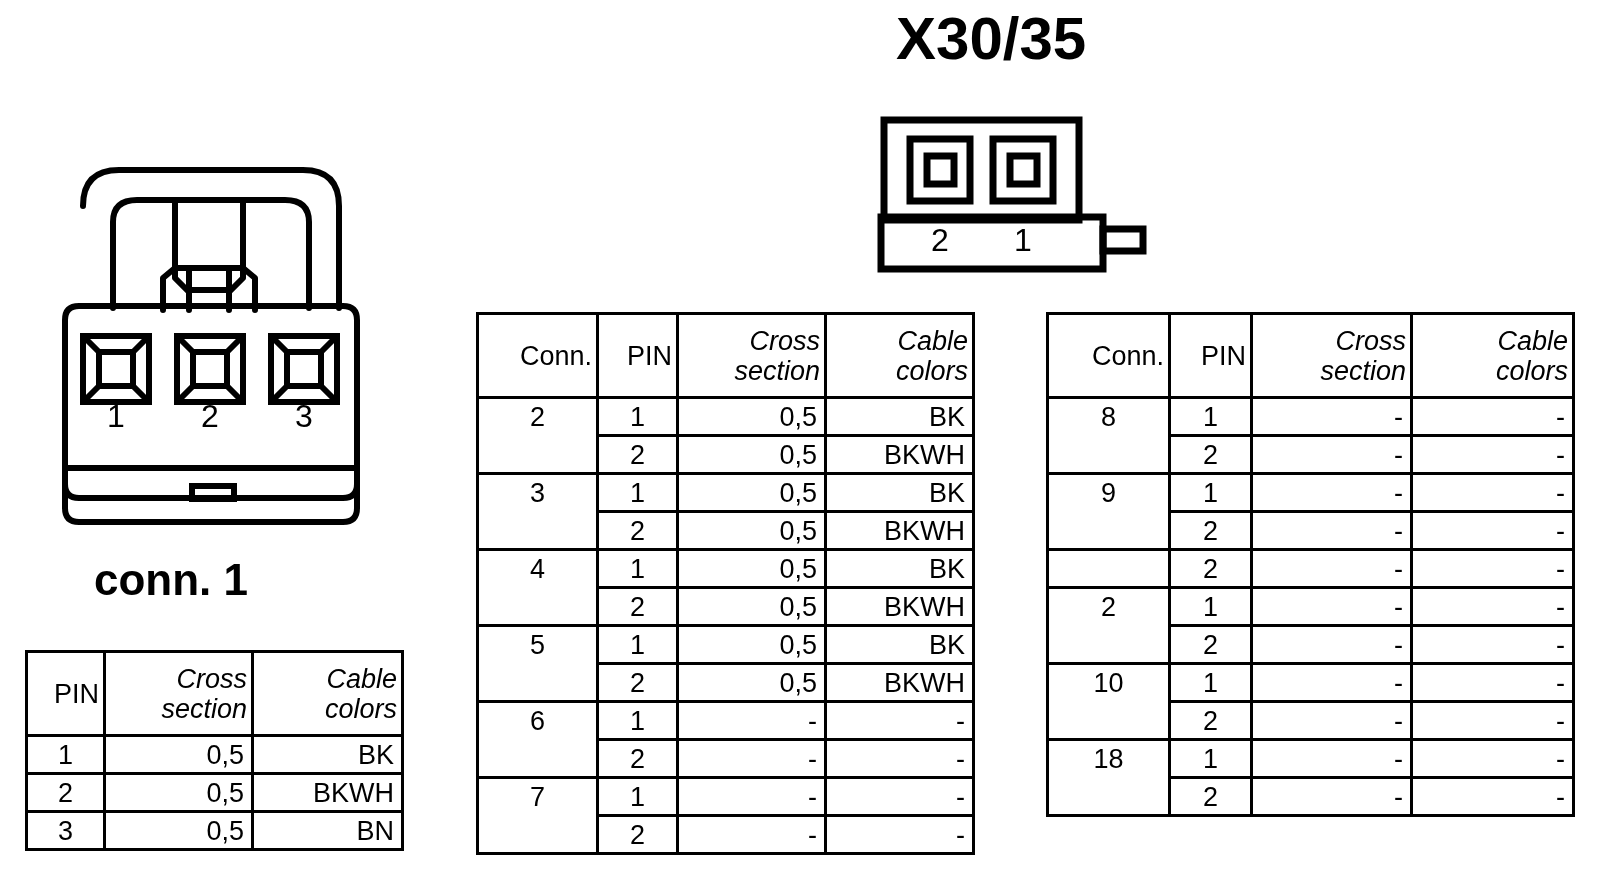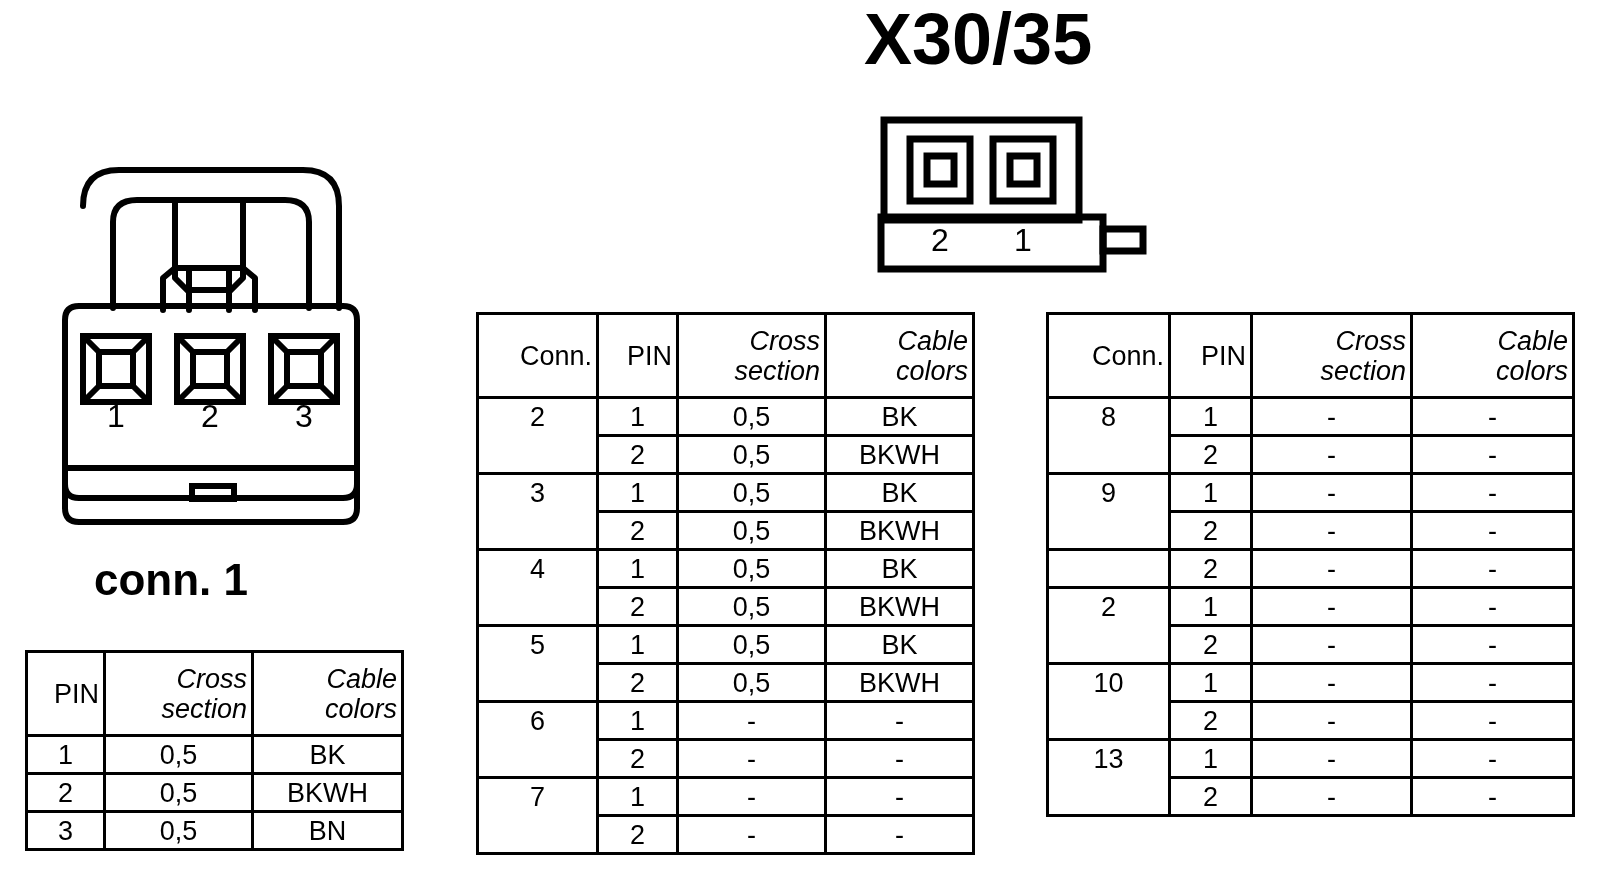--- a/index.html
+++ b/index.html
@@ -16,25 +16,25 @@
     position: relative;
     width: 1600px;
     height: 892px;
     background: #ffffff;
     overflow: hidden;
   }
 
   
   #title {
     position: absolute;
-    left: 864px;
+    left: 896px;
     top: 6px;
     width: 280px;
     text-align: left;
-    font-size: 72px;
+    font-size: 60px;
     font-weight: bold;
     letter-spacing: 0px;
     line-height: 66px;
     white-space: nowrap;
   }
 
   
   .draw {
     position: absolute;
   }
@@ -71,21 +71,21 @@
   table.pin-table thead th {
     text-align: right;
     height: 84px;
     padding: 3px 4px;
   }
   table.pin-table tbody td {
     height: 38px;
     padding: 0 7px;
   }
   td.c-num { text-align: center; }
-  td.c-val { text-align: center; }
+  td.c-val { text-align: right; }
 
   
   #table-conn1 { left: 25px; top: 650px; width: 376px; }
   #table-conn1 col.w-pin    { width: 78px; }
   #table-conn1 col.w-cross  { width: 148px; }
   #table-conn1 col.w-color  { width: 150px; }
 
   
   #table-mid { left: 476px; top: 312px; width: 496px; }
   #table-mid col.w-conn  { width: 120px; }
@@ -394,21 +394,21 @@
           <td class="c-val">-</td>
           <td class="c-val">-</td>
         </tr>
         <tr>
           <td class="c-num" style="border-top: none;"></td>
           <td class="c-num">2</td>
           <td class="c-val">-</td>
           <td class="c-val">-</td>
         </tr>
         <tr>
-          <td class="c-num" style="border-bottom: none;">13</td>
+          <td class="c-num" style="border-bottom: none;">18</td>
           <td class="c-num">1</td>
           <td class="c-val">-</td>
           <td class="c-val">-</td>
         </tr>
         <tr>
           <td class="c-num" style="border-top: none;"></td>
           <td class="c-num">2</td>
           <td class="c-val">-</td>
           <td class="c-val">-</td>
         </tr>

